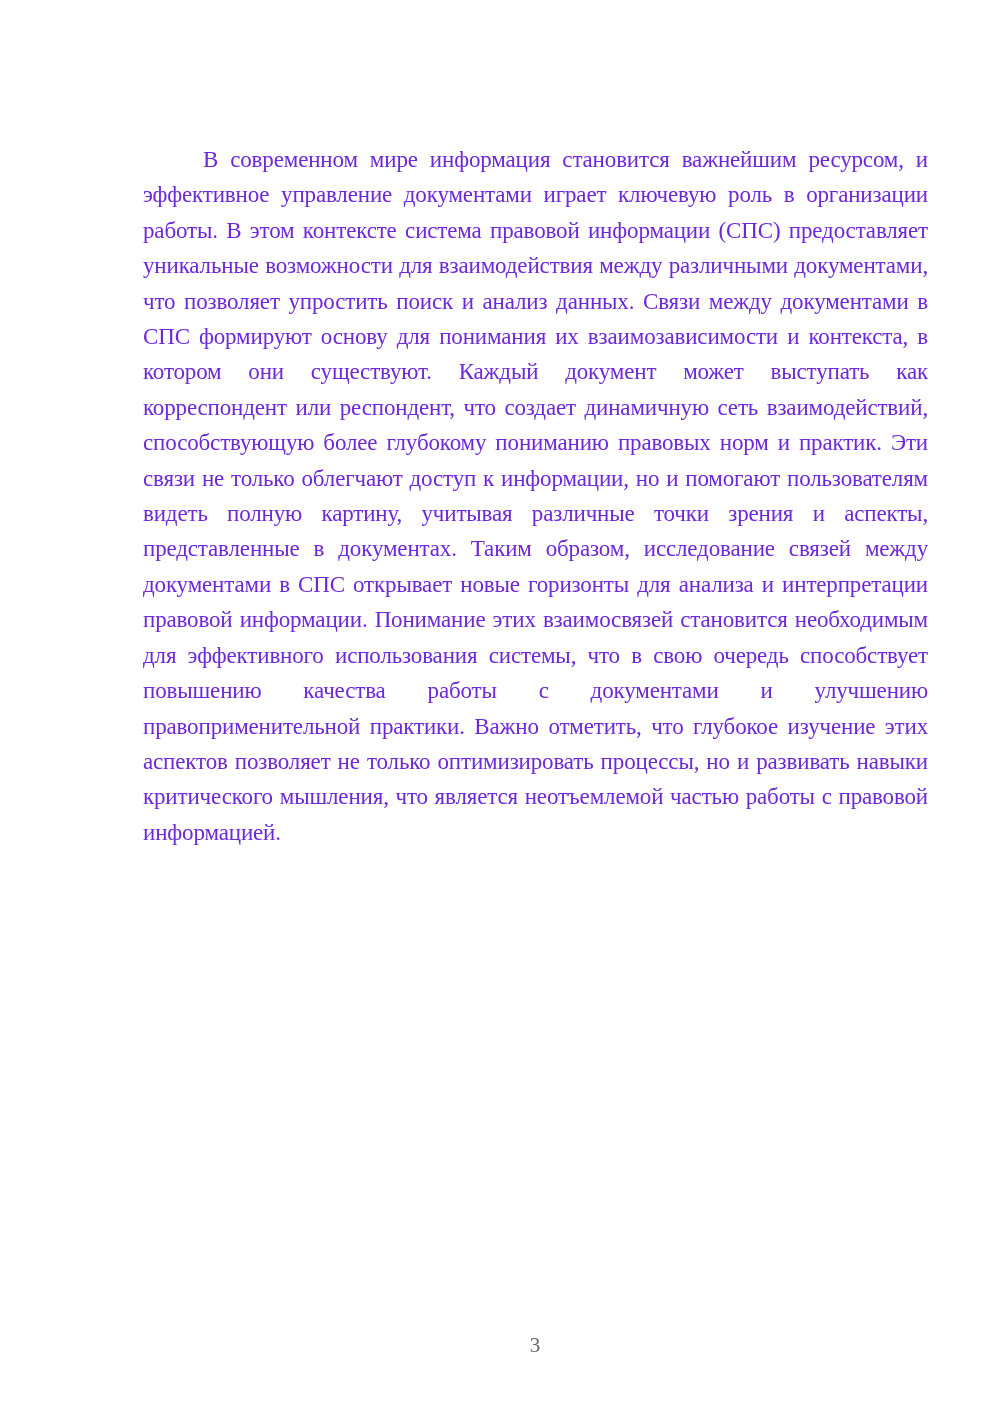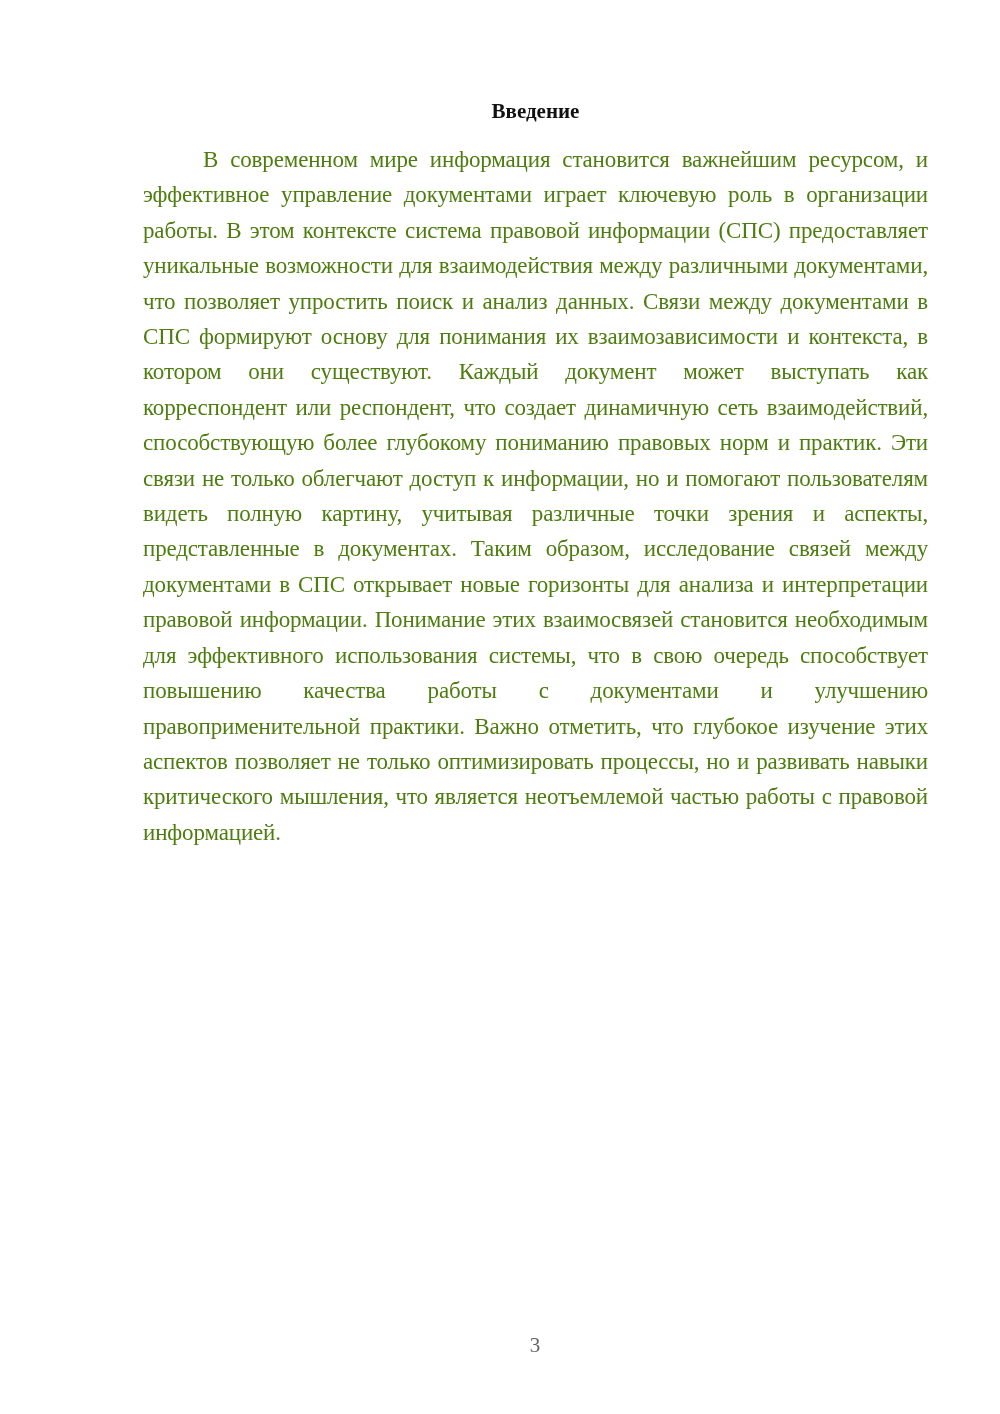--- a/index.html
+++ b/index.html
@@ -35,36 +35,35 @@
     }
     .body-text {
       position: absolute;
       top: 142px;
       left: 143px;
       width: 785px;
       font-size: 23px;
       line-height: 35.4px;
       text-align: justify;
       text-indent: 60px;
-      color: #4d7c0f;
+      color: #6d28d9;
       margin: 0;
       letter-spacing: -0.15px;
     }
     .page-number {
       position: absolute;
       top: 1333px;
       left: 0;
       width: 1070px;
       text-align: center;
       font-size: 21px;
       color: #666;
     }
   </style>
 </head>
 <body>
 
 <div class="page">
-  <div class="title">Введение</div>
 
   <p class="body-text">В современном мире информация становится важнейшим ресурсом, и эффективное управление документами играет ключевую роль в организации работы. В этом контексте система правовой информации (СПС) предоставляет уникальные возможности для взаимодействия между различными документами, что позволяет упростить поиск и анализ данных. Связи между документами в СПС формируют основу для понимания их взаимозависимости и контекста, в котором они существуют. Каждый документ может выступать как корреспондент или респондент, что создает динамичную сеть взаимодействий, способствующую более глубокому пониманию правовых норм и практик. Эти связи не только облегчают доступ к информации, но и помогают пользователям видеть полную картину, учитывая различные точки зрения и аспекты, представленные в документах. Таким образом, исследование связей между документами в СПС открывает новые горизонты для анализа и интерпретации правовой информации. Понимание этих взаимосвязей становится необходимым для эффективного использования системы, что в свою очередь способствует повышению качества работы с документами и улучшению правоприменительной практики. Важно отметить, что глубокое изучение этих аспектов позволяет не только оптимизировать процессы, но и развивать навыки критического мышления, что является неотъемлемой частью работы с правовой информацией.</p>
 
   <div class="page-number">3</div>
 </div>
 
 </body></html>

